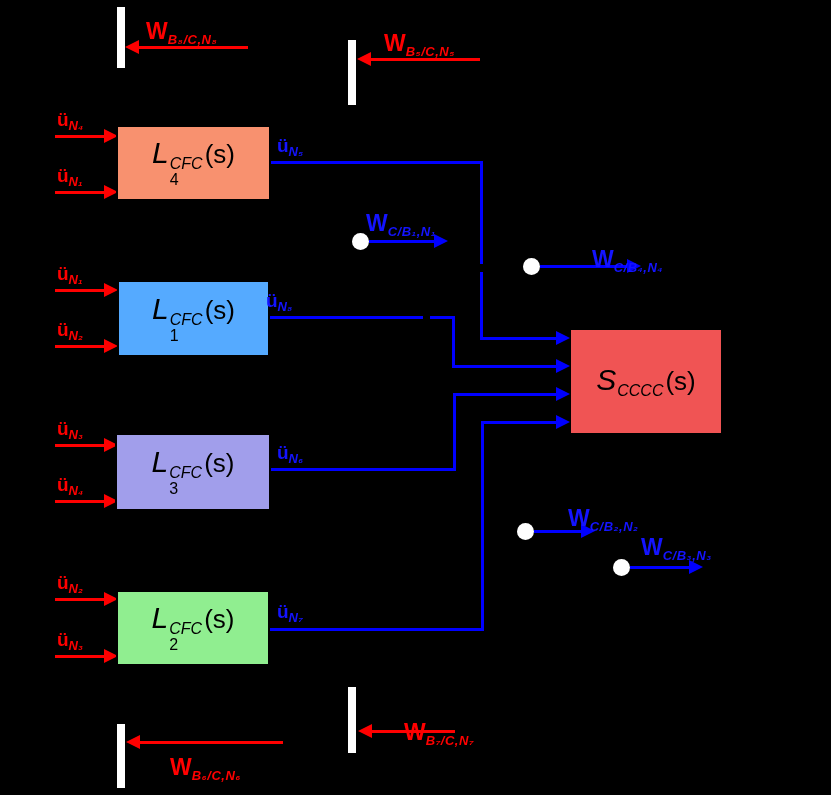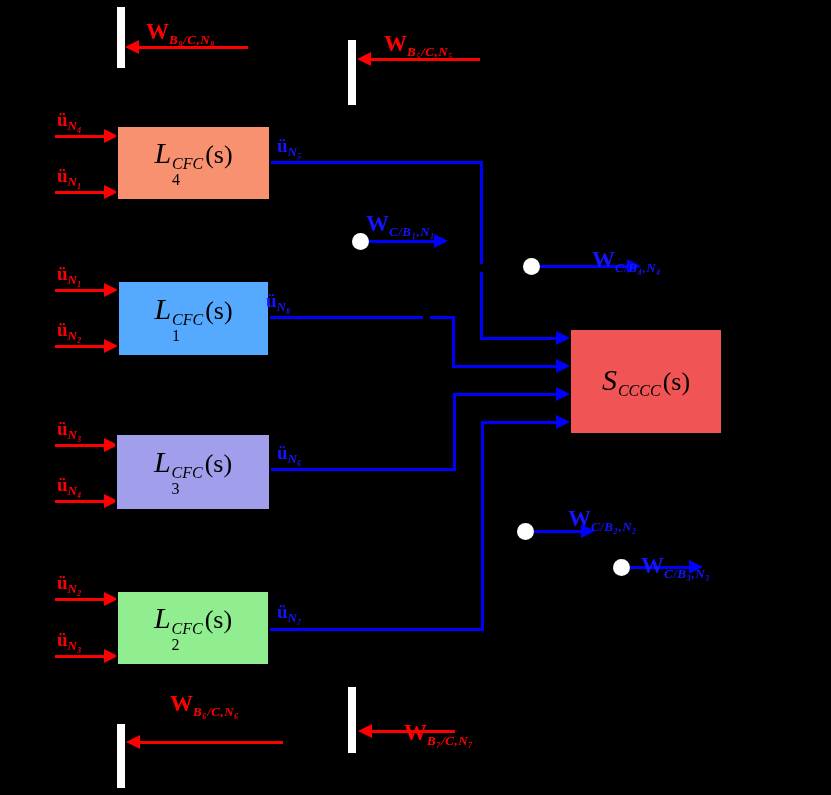--- a/index.html
+++ b/index.html
@@ -1,17 +1,17 @@
 <!DOCTYPE html>
 <html><head>
 <meta charset="utf-8">
 <style>
   html,body{margin:0;padding:0;background:#000;}
   #canvas{position:relative;width:831px;height:795px;background:#000;overflow:hidden;
-          font-family:Liberation Serif, serif;}
+          font-family:Liberation Sans, sans-serif;}
   
   .wall{position:absolute;width:8px;background:#fff;}
   
   .hwire{position:absolute;height:3px;background:#0000FF;}
   .vwire{position:absolute;width:3px;background:#0000FF;}
   .rline{position:absolute;height:3px;background:#FF0000;}
   
   .arr-r-b{position:absolute;width:0;height:0;border-top:7px solid transparent;
            border-bottom:7px solid transparent;border-left:14px solid #0000FF;}
   .arr-r-r{position:absolute;width:0;height:0;border-top:7px solid transparent;
@@ -53,21 +53,21 @@
   <div class="rline" style="left:134px;top:46px;width:114px"></div>
   <div class="arr-l-r" style="left:125px;top:40px"></div>
   <div class="wlab red" style="left:146px;top:20px"><span class="wbase">W</span><span class="wsub">B₈/C,N₈</span></div>
 
   <div class="rline" style="left:366px;top:58px;width:114px"></div>
   <div class="arr-l-r" style="left:357px;top:52px"></div>
   <div class="wlab red" style="left:384px;top:32px"><span class="wbase">W</span><span class="wsub">B₅/C,N₅</span></div>
 
   <div class="rline" style="left:135px;top:741px;width:148px"></div>
   <div class="arr-l-r" style="left:126px;top:735px"></div>
-  <div class="wlab red" style="left:170px;top:692px"><span class="wbase">W</span><span class="wsub">B₆/C,N₆</span></div>
+  <div class="wlab red" style="left:170px;top:756px"><span class="wbase">W</span><span class="wsub">B₆/C,N₆</span></div>
 
   <div class="rline" style="left:367px;top:730px;width:88px"></div>
   <div class="arr-l-r" style="left:358px;top:724px"></div>
   <div class="wlab red" style="left:404px;top:721px"><span class="wbase">W</span><span class="wsub">B₇/C,N₇</span></div>
 
   <div class="rline" style="left:55px;top:135px;width:50px"></div>
   <div class="arr-r-r" style="left:104px;top:129px"></div>
   <div class="ulab red" style="left:57px;top:110px"><span class="ubase">ü</span><span class="usub">N₄</span></div>
   <div class="rline" style="left:55px;top:191px;width:50px"></div>
   <div class="arr-r-r" style="left:104px;top:185px"></div>
@@ -162,15 +162,15 @@
   <div class="wlab blue" style="left:592px;top:248px"><span class="wbase">W</span><span class="wsub">C/B₄,N₄</span></div>
 
   <div class="node" style="left:517px;top:523px"></div>
   <div class="hwire" style="left:534px;top:530px;width:52px"></div>
   <div class="arr-r-b" style="left:581px;top:524px"></div>
   <div class="wlab blue" style="left:568px;top:507px"><span class="wbase">W</span><span class="wsub">C/B₂,N₂</span></div>
 
   <div class="node" style="left:613px;top:559px"></div>
   <div class="hwire" style="left:630px;top:566px;width:64px"></div>
   <div class="arr-r-b" style="left:689px;top:560px"></div>
-  <div class="wlab blue" style="left:641px;top:554px"><span class="wbase">W</span><span class="wsub">C/B₃,N₃</span></div>
+  <div class="wlab blue" style="left:641px;top:536px"><span class="wbase">W</span><span class="wsub">C/B₃,N₃</span></div>
 
 </div>
 
 </body></html>

